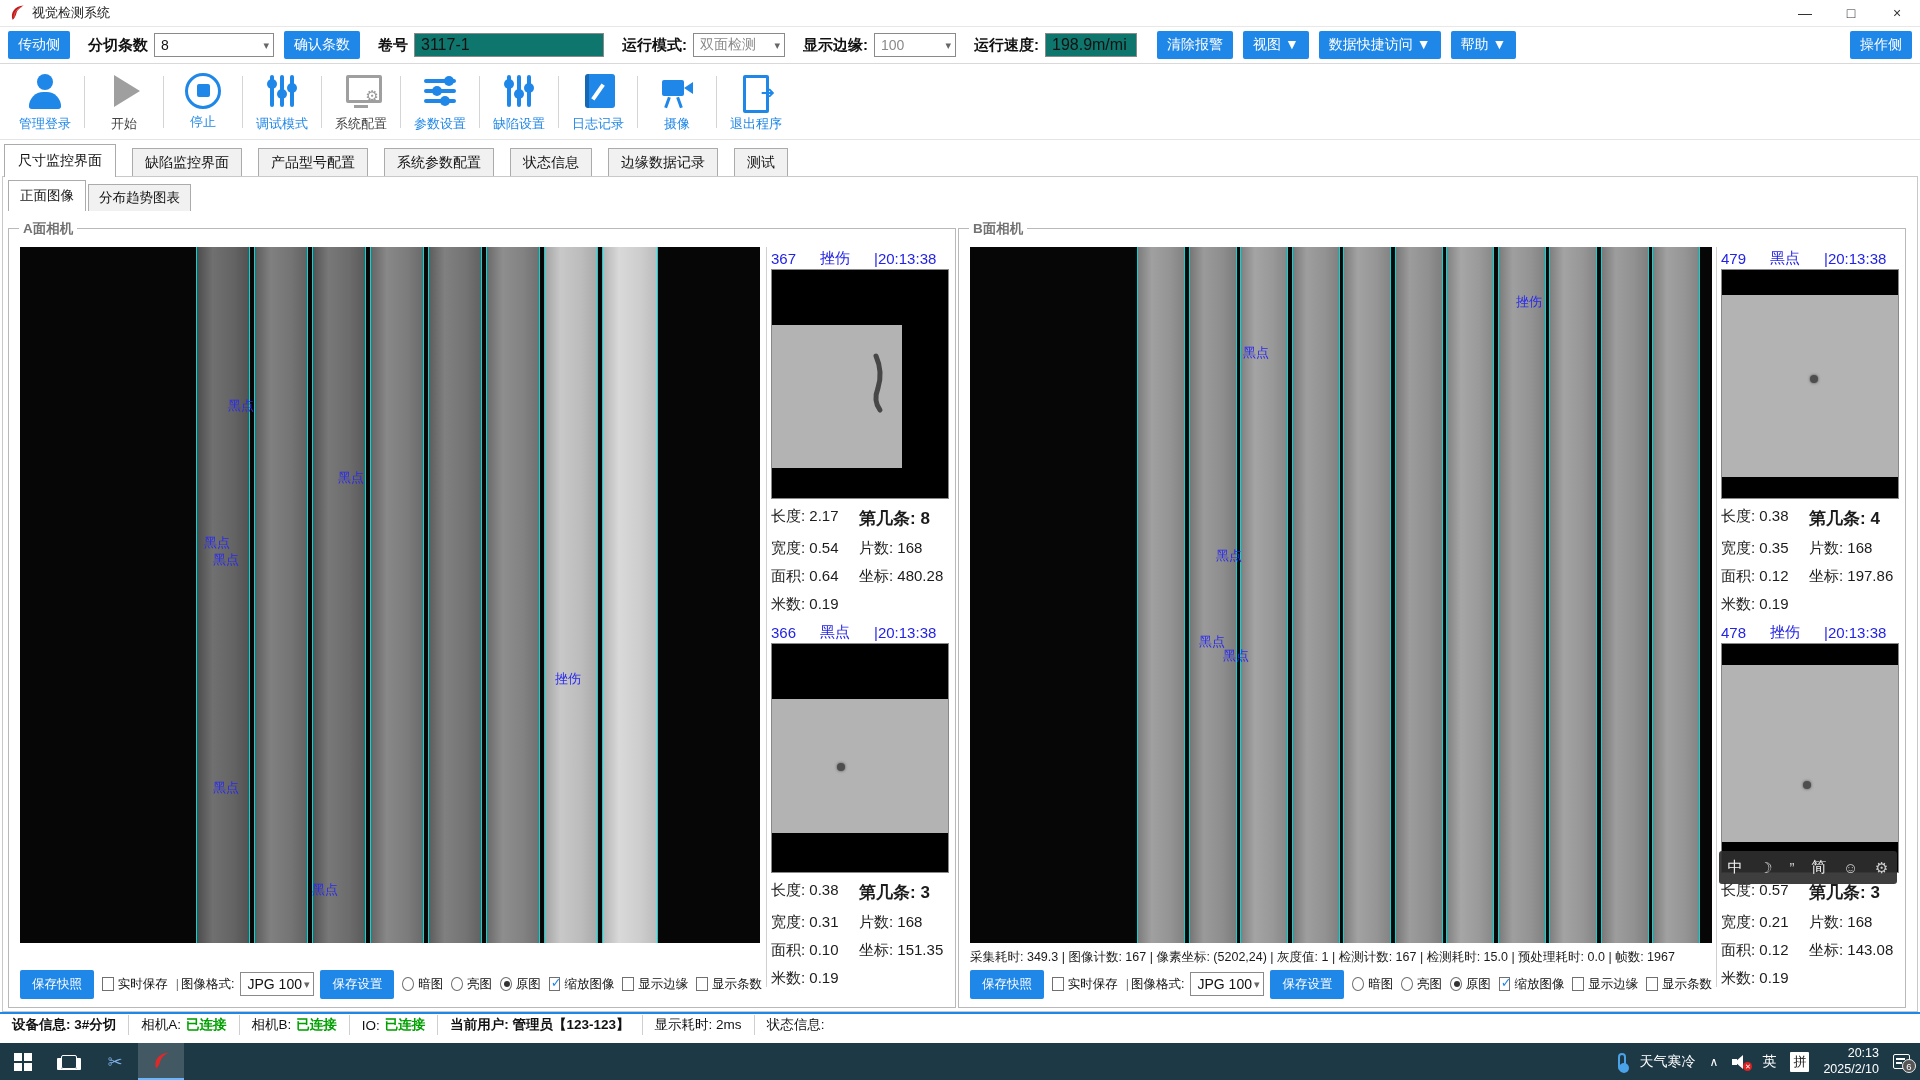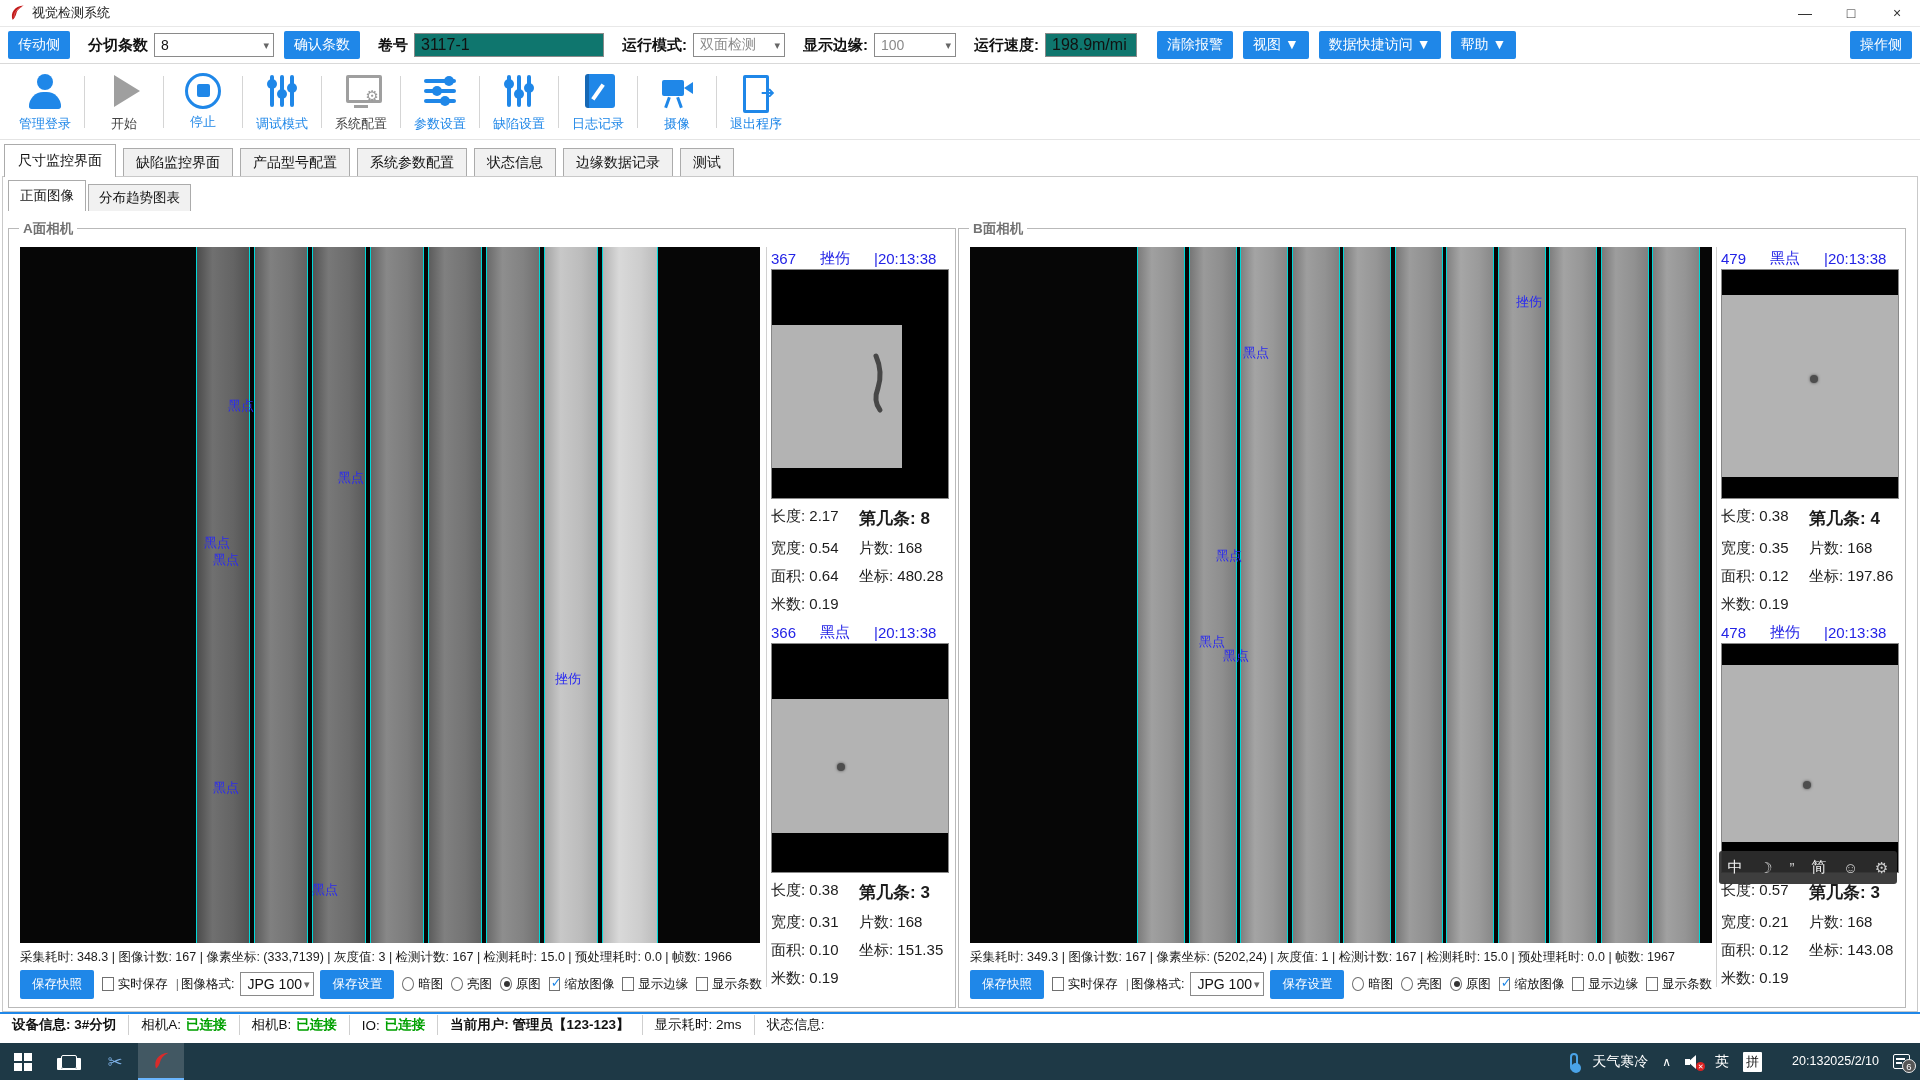--- a/index.html
+++ b/index.html
@@ -78,21 +78,21 @@
   .ticon.cam i{position:absolute;left:9px;top:26px;width:3px;height:11px;background:#1f87e8;transform:rotate(20deg);}
   .ticon.cam i+i{left:21px;transform:rotate(-20deg);}
   
   .ticon.exit::before{content:"";position:absolute;left:7px;top:4px;width:20px;height:32px;
     border:3px solid #1f87e8;border-radius:2px;}
   .ticon.exit::after{content:"➔";position:absolute;right:1px;top:11px;color:#1f87e8;font-size:17px;font-weight:bold;}
 
   
   #tab-bar{position:absolute;left:4px;top:146px;height:31px;display:flex;align-items:flex-end;}
   .tab{border:1px solid #ababab;border-bottom:none;background:#f1f1f1;padding:5px 12px;
-    font-size:14px;margin-right:7px;white-space:nowrap;}
+    font-size:14px;margin-right:16px;white-space:nowrap;}
   .tab.active{background:#fff;padding:7px 13px;position:relative;z-index:2;}
   #tab-page{position:absolute;left:2px;top:176px;width:1916px;height:836px;background:#fff;
     border:1px solid #c9c9c9;}
   #subtab-bar{position:absolute;left:8px;top:183px;height:28px;display:flex;align-items:flex-end;}
   .subtab{border:1px solid #ababab;border-bottom:none;background:#f1f1f1;padding:4px 10px;font-size:13.5px;margin-right:2px;}
   .subtab.active{background:#fff;padding:6px 11px;z-index:2;position:relative;}
 
   
   .panel{position:absolute;top:228px;width:948px;height:780px;border:1px solid #b9b9b9;background:#fff;}
   #panelA{left:8px;} #panelB{left:958px;}
@@ -146,21 +146,21 @@
   #taskbar .tray{margin-left:auto;display:flex;align-items:center;gap:14px;padding-right:10px;font-size:14px;}
   .thermo{width:8px;height:18px;border:2px solid #4aa3e8;border-radius:4px;position:relative;}
   .thermo::after{content:"";position:absolute;left:-1px;bottom:-4px;width:10px;height:10px;border-radius:50%;background:#4aa3e8;}
   .chev{font-size:12px;color:#fff;}
   .spk{position:relative;width:16px;height:14px;}
   .spk::before{content:"";position:absolute;left:0;top:4px;width:5px;height:6px;background:#fff;}
   .spk::after{content:"";position:absolute;left:3px;top:0;border-top:7px solid transparent;border-bottom:7px solid transparent;border-right:8px solid #fff;}
   .spk .mute{position:absolute;right:-4px;bottom:-2px;width:9px;height:9px;border-radius:50%;background:#d22;color:#fff;
     font-size:7px;line-height:9px;text-align:center;}
   .ime-box{background:#fff;color:#111;font-size:13px;padding:1px 3px;border-radius:1px;}
-  .dt{display:flex;align-items:flex-end;font-size:12.5px;line-height:1.25;margin-left:16px;}
+  .dt{display:flex;flex-direction:column;align-items:flex-end;font-size:12.5px;line-height:1.25;}
   .notif{position:relative;width:17px;height:15px;border:1.5px solid #fff;border-radius:2px;}
   .notif i{position:absolute;left:2px;height:1.5px;background:#fff;width:9px;}
   .notif i:nth-child(1){top:3px;} .notif i:nth-child(2){top:7px;width:6px;}
   .badge{position:absolute;right:-7px;bottom:-5px;width:14px;height:14px;border-radius:50%;background:#555;
     border:1px solid #eee;color:#fff;font-size:9.5px;line-height:13px;text-align:center;}
 
   
   #ime-bar{position:absolute;left:1719px;top:851px;width:178px;height:33px;background:rgba(46,46,46,.92);
     border-radius:3px;display:flex;align-items:center;justify-content:space-around;color:#f2f2f2;
     font-size:15px;z-index:60;}
@@ -316,21 +316,20 @@
       <div class="strip" style="left: 524px; width: 54px; background: linear-gradient(90deg, rgb(164, 164, 164), rgb(200, 200, 200) 30%, rgb(188, 188, 188) 70%, rgb(170, 170, 170));"></div>
       <div class="strip" style="left: 582px; width: 56px; background: linear-gradient(90deg, rgb(181, 181, 181), rgb(217, 217, 217) 30%, rgb(205, 205, 205) 70%, rgb(187, 187, 187));"></div>
       <div class="defect-label" style="left: 208px; top: 150px;">黑点</div>
       <div class="defect-label" style="left: 318px; top: 222px;">黑点</div>
       <div class="defect-label" style="left: 184px; top: 287px;">黑点</div>
       <div class="defect-label" style="left: 193px; top: 304px;">黑点</div>
       <div class="defect-label" style="left: 535px; top: 423px;">挫伤</div>
       <div class="defect-label" style="left: 193px; top: 532px;">黑点</div>
       <div class="defect-label" style="left: 292px; top: 634px;">黑点</div>
     </div>
-  <div class="panel-status">采集耗时: 348.3 | 图像计数: 167 | 像素坐标: (333,7139) | 灰度值: 3 | 检测计数: 167 | 检测耗时: 15.0 | 预处理耗时: 0.0 | 帧数: 1966</div>
   <div class="panel-controls">
     <button class="small-blue">保存快照</button>
     <span class="cbx"></span>
     <span>实时保存</span>
     <span class="ctl-sep">|</span>
     <span>图像格式:</span>
     <div class="combo fmt-combo" style="width:74px">
         <span>JPG 100</span>
       </div>
     <button class="small-blue">保存设置</button>

